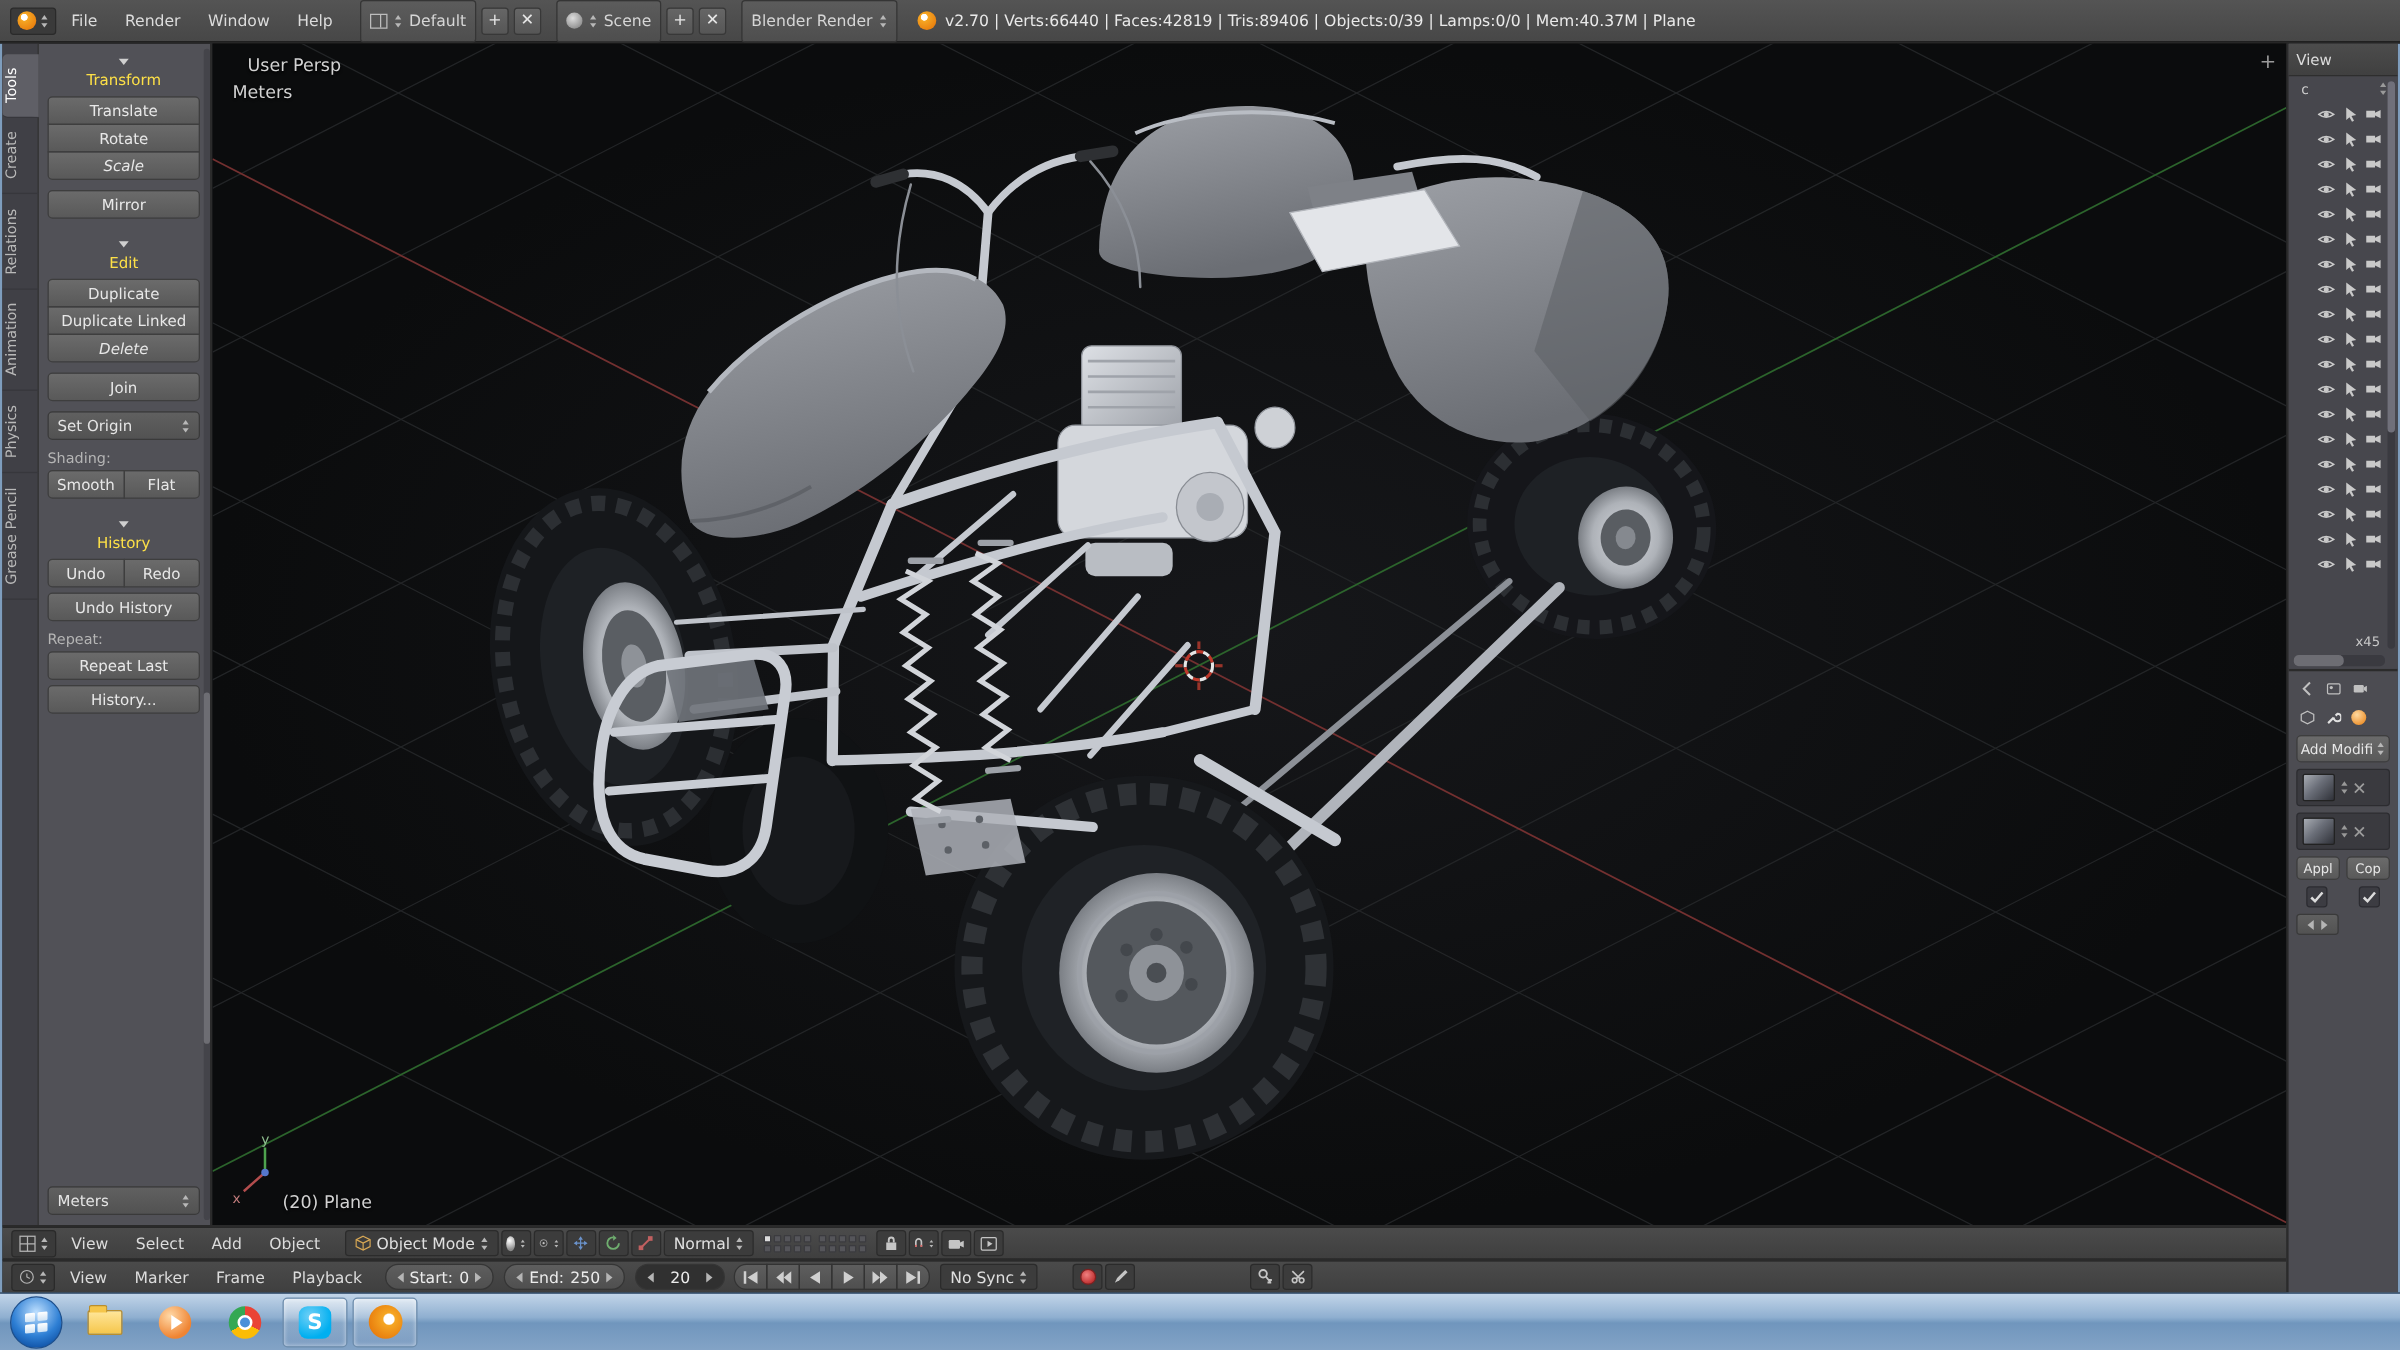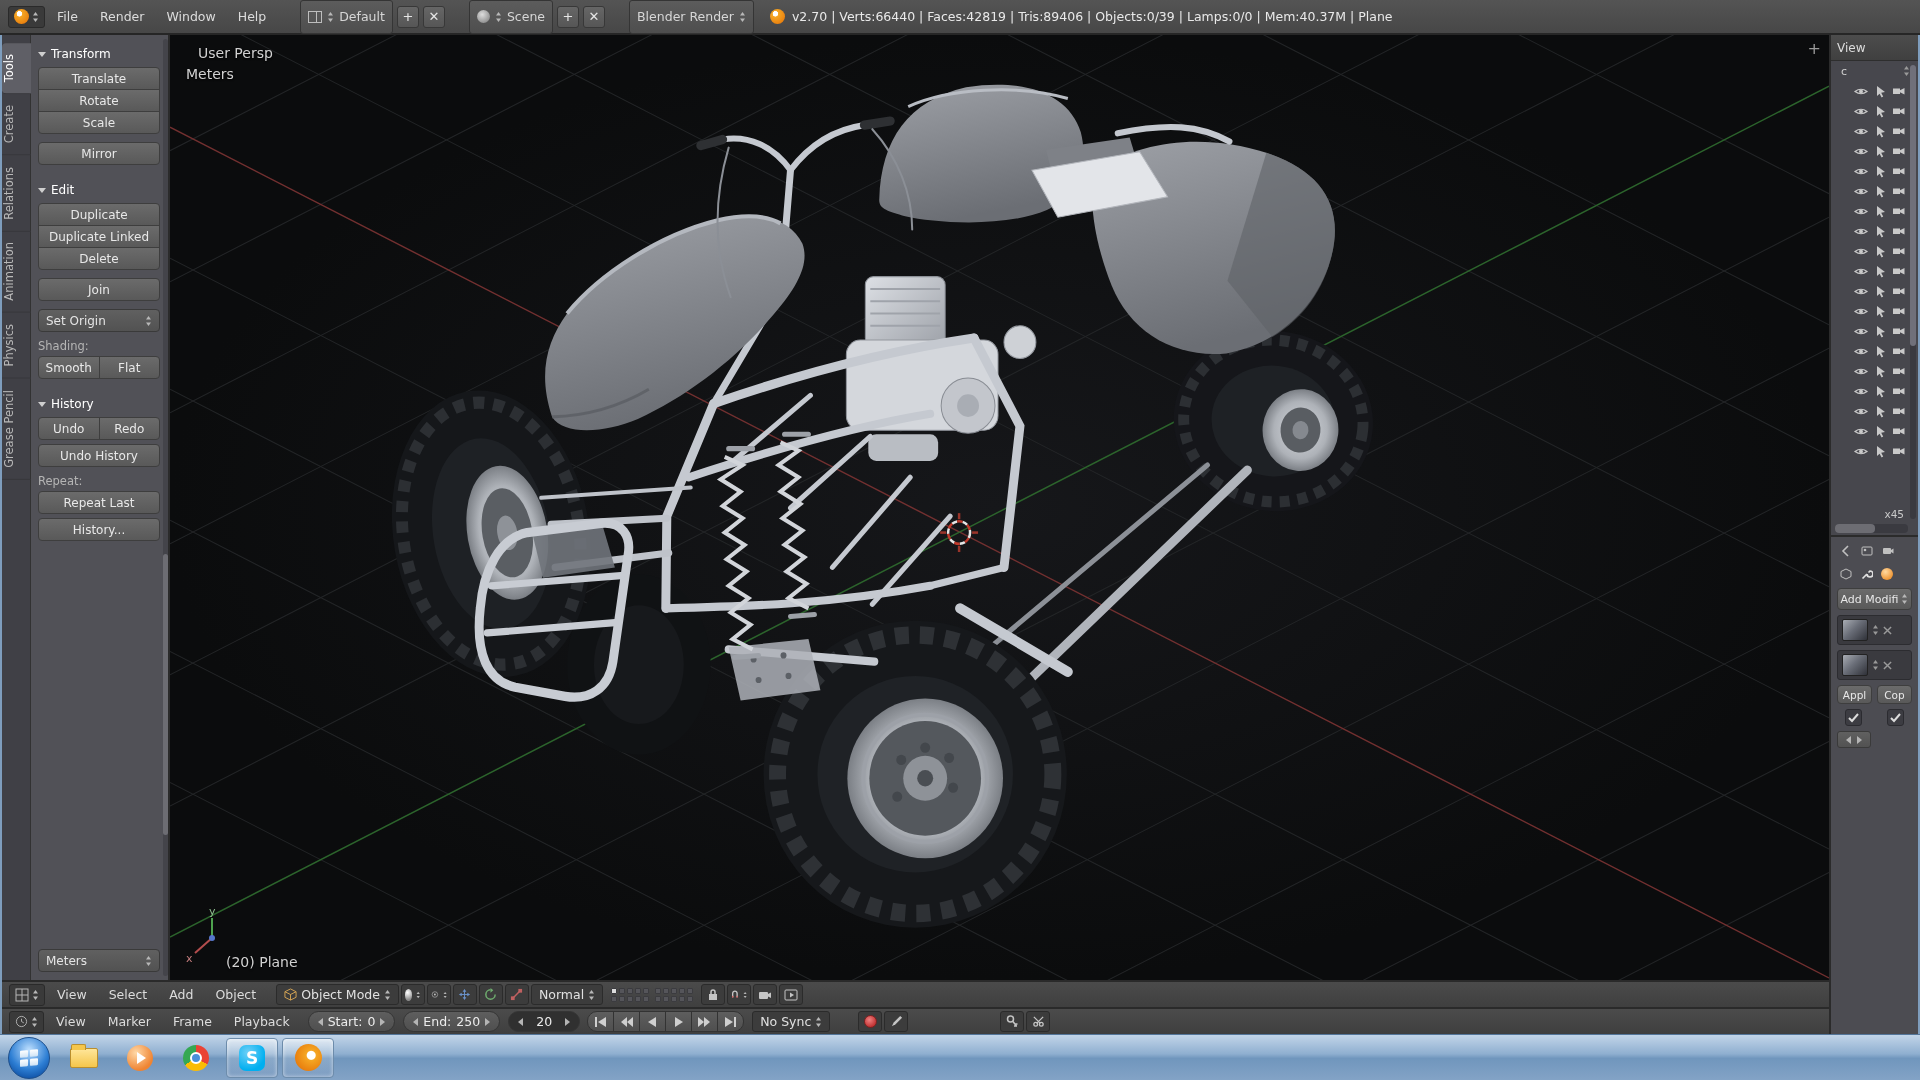--- a/index.html
+++ b/index.html
@@ -19,48 +19,48 @@
   .glyph-min { width:9px; height:2px; background:#2b3b4d; margin-top:7px; }
   .glyph-max { width:9px; height:7px; border:1.5px solid #2b3b4d; }
   .glyph-x line { stroke:#fff; stroke-width:1.8; }
 
   
   .infobar { height:35px; display:flex; align-items:center; background:linear-gradient(#545454,#474747);
     border-bottom:2px solid #262626; padding:0 8px; gap:2px; }
   .ed-btn { display:flex; align-items:center; gap:3px; background:#3a3a3a; border:1px solid #2a2a2a; border-radius:3px; height:22px; padding:0 5px; }
   .menu { padding:0 10px; color:#dcdcdc; }
   .selector { display:flex; align-items:center; gap:5px; background:linear-gradient(#5c5c5c,#4e4e4e);
-    border:1px solid #353535; border-radius:3px; height:34px; padding:0 7px; margin-left:22px; }
+    border:1px solid #353535; border-radius:3px; height:34px; padding:0 7px; margin-left:10px; }
   .sq-btn { width:22px; height:22px; background:linear-gradient(#666,#565656); border:1px solid #383838; border-radius:3px;
     display:flex; align-items:center; justify-content:center; color:#e6e6e6; margin-left:2px; font-size:13px; }
   .stats { margin-left:14px; color:#e9e9e9; white-space:nowrap; display:flex; align-items:center; gap:7px; }
   .mini-blender { width:15px; height:15px; border-radius:50%; background:radial-gradient(circle at 36% 32%, #fff 0 2.5px, #f5a623 3px, #e87d0d 80%); }
   .layout-ic { width:14px; height:12px; border:1px solid #bdbdbd; position:relative; }
   .layout-ic::after { content:""; position:absolute; left:60%; top:0; bottom:0; width:1px; background:#bdbdbd; }
   .scene-ic { width:13px; height:13px; border-radius:50%; background:radial-gradient(circle at 40% 35%, #ddd, #777); }
 
   
   .bodyrow { flex:1; display:flex; min-height:0; border-left:2px solid #7e9dbd; border-right:2px solid #7e9dbd; }
   .leftcol { flex:1; display:flex; flex-direction:column; min-width:0; }
   .editors { flex:1; display:flex; min-height:0; }
 
   
   .toolshelf { width:168px; display:flex; background:#515157; border-right:2px solid #2b2b2b; }
   .tabstrip { width:29px; background:#404046; border-right:1px solid #323232; display:flex; flex-direction:column; padding-top:8px; }
   .ts-tab { writing-mode:vertical-rl; transform:rotate(180deg); padding:11px 0; font-size:11.5px; color:#b9b9b9;
     text-align:center; width:29px; border-top:1px solid #37373c; }
   .ts-tab.active { background:#5f5f66; color:#fff; border-radius:0 4px 4px 0; }
   .panels { flex:1; display:flex; flex-direction:column; padding:8px 8px 8px 7px; position:relative; }
-  .panel-h { display:flex; align-items:center; gap:5px; color:#ffffff; margin:4px 0 6px; font-size:12px; }
+  .panel-h { display:flex; align-items:center; gap:5px; color:#fde047; margin:4px 0 6px; font-size:12px;flex-direction:column; }
   .tri-down { width:0; height:0; border-left:4px solid transparent; border-right:4px solid transparent; border-top:5px solid #cfcfcf; }
   .btn { height:23px; background:linear-gradient(#6b6b6b,#595959); border:1px solid #3e3e3e; border-radius:4px;
     color:#e8e8e8; display:flex; align-items:center; justify-content:center; font-size:12px; }
   .vgroup .btn { border-radius:0; margin-top:-1px; }
   .vgroup .btn:first-child { border-radius:4px 4px 0 0; margin-top:0; }
-  .vgroup .btn:last-child { border-radius:0 0 4px 4px; }
+  .vgroup .btn:last-child { border-radius:0 0 4px 4px;font-style:italic; }
   .gap4 { height:4px; } .gap8 { height:8px; } .gap14 { height:14px; }
   .hrow { display:flex; } .hrow .btn { flex:1; border-radius:0; margin-left:-1px;text-align:right; }
   .hrow .btn:first-child { border-radius:4px 0 0 4px; margin-left:0; }
   .hrow .btn:last-child { border-radius:0 4px 4px 0; }
   .menu-btn { height:23px; background:linear-gradient(#606060,#525252); border:1px solid #3a3a3a; border-radius:4px;
     display:flex; align-items:center; padding:0 7px; color:#e4e4e4; font-size:12px; }
   .menu-btn .spacer { flex:1; }
   .small-label { font-size:11.5px; color:#b5b5b5; margin:7px 0 3px; }
   .toggle-wrap { margin-top:auto; }
   .ts-scroll { position:absolute; right:0px; top:4px; bottom:4px; width:5px; background:#44444a; border-radius:3px; }

